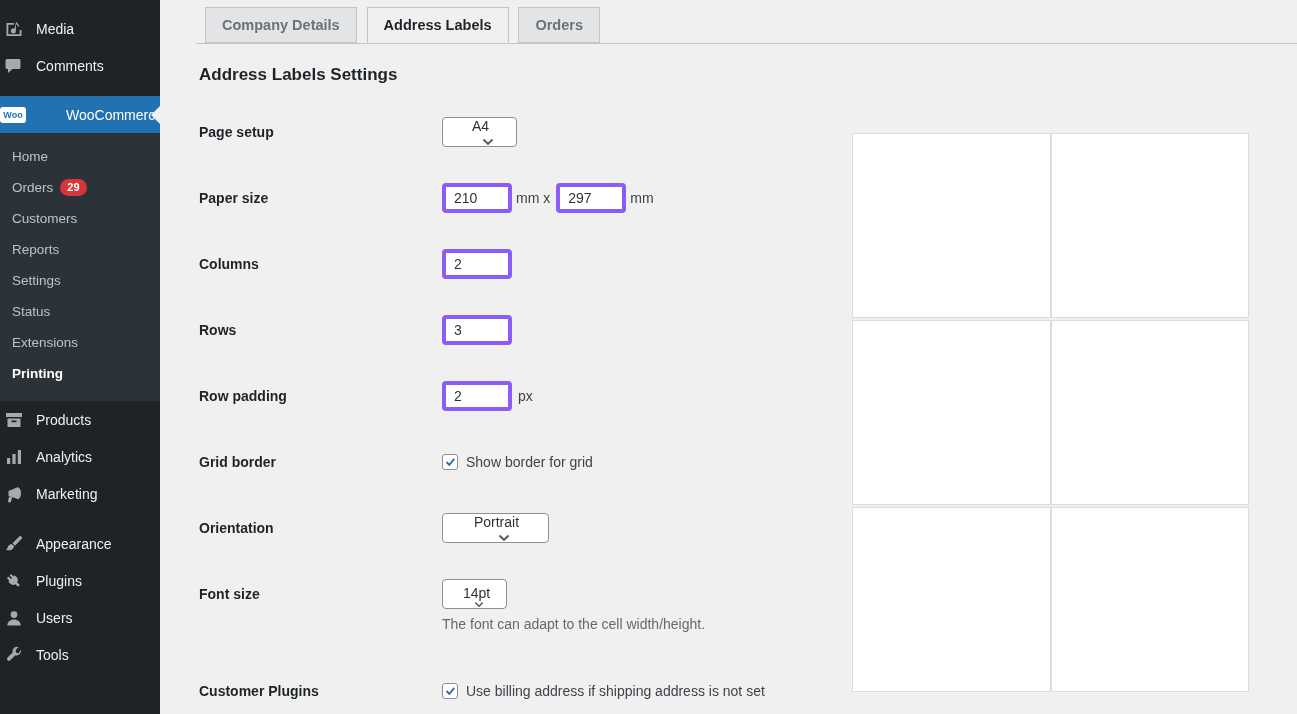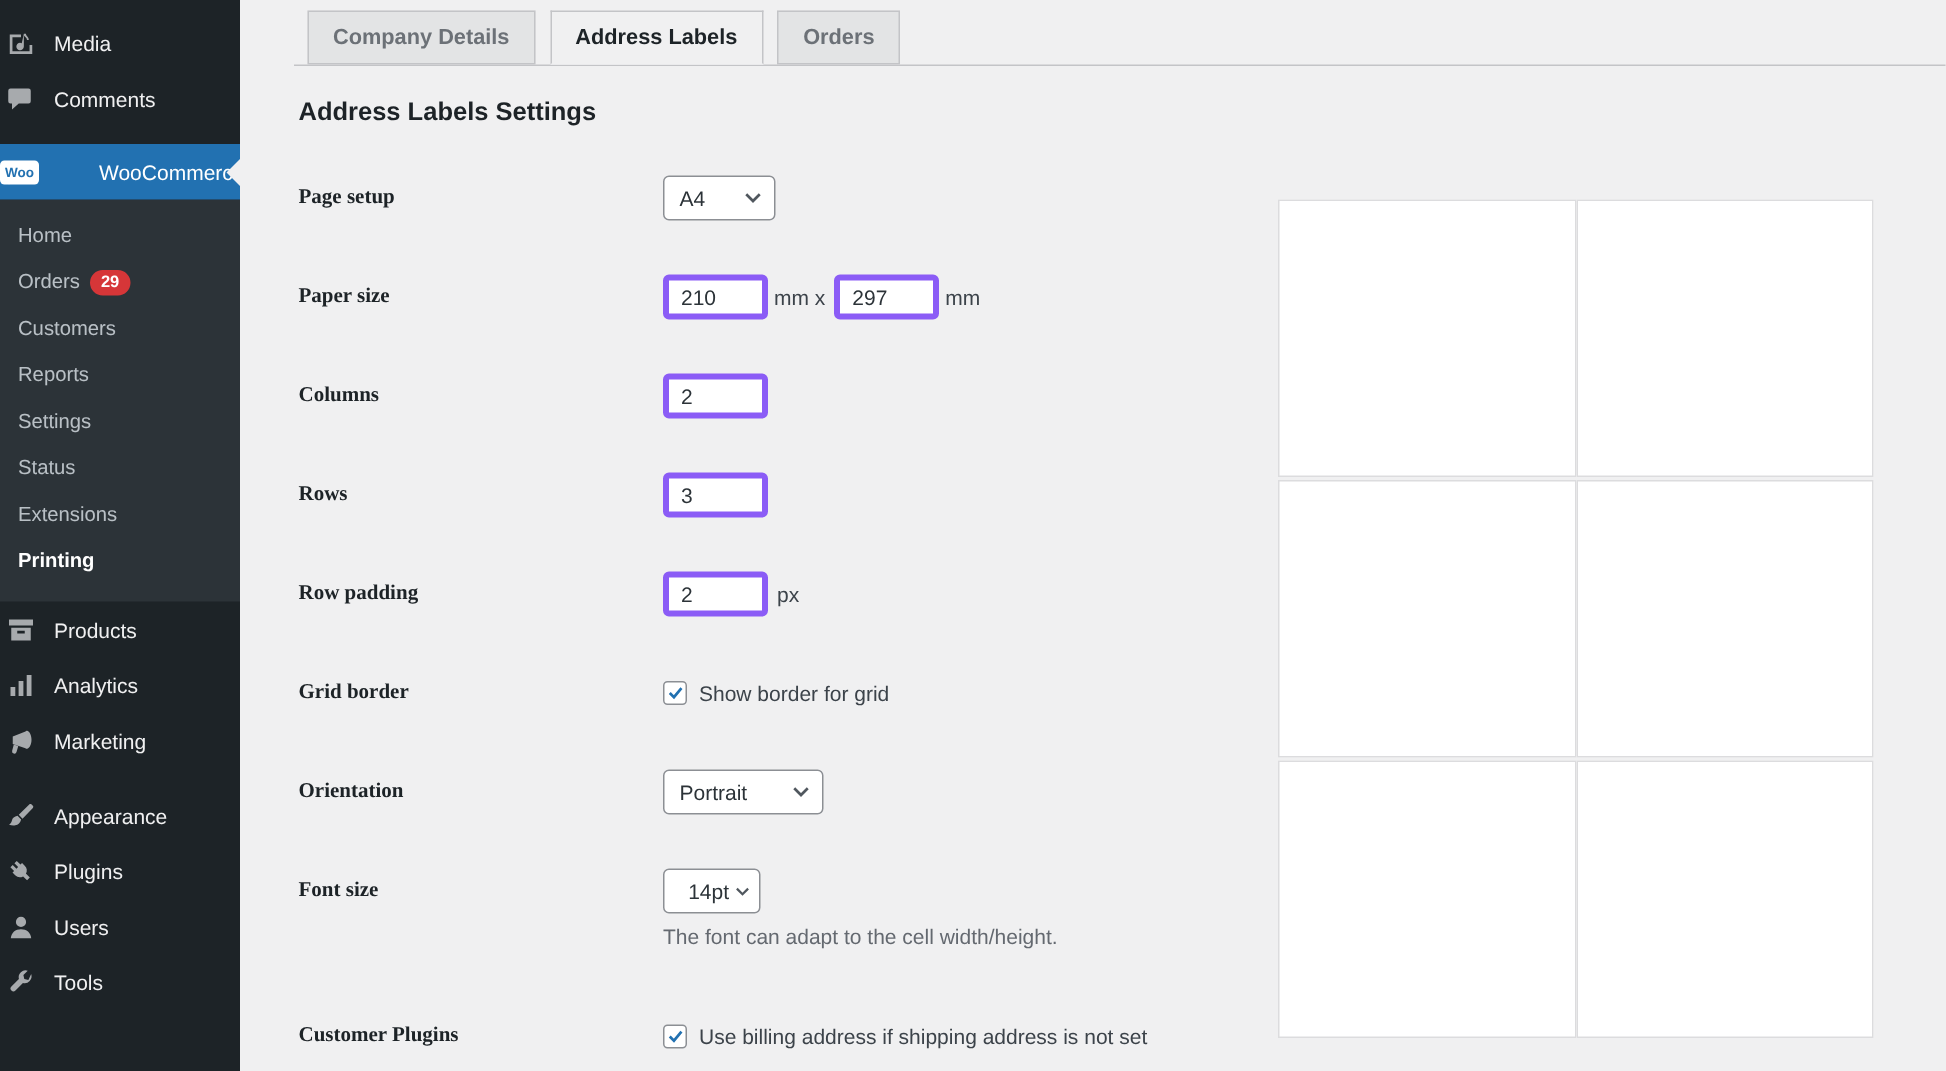--- a/index.html
+++ b/index.html
@@ -66,33 +66,33 @@
     background: #f0f0f1; border-bottom: 1px solid #f0f0f1; color: #1d2327;
   }
   .page-title {
     margin: 21px 0 0 39px; font-size: 17px; font-weight: bold; color: #1d2327;
   }
   .settings-form { margin: 14px 0 0 39px; width: 620px; }
   .form-row { display: flex; align-items: flex-start; padding-top: 18px; height: 66px; }
   .form-row.tall { height: 97px; }
   .form-label {
     width: 243px; flex: none; line-height: 30px;
-    font-weight: 600; color: #1d2327; font-size: 14px; font-family: Liberation Serif, serif;
+    font-weight: 600; color: #1d2327; font-size: 14px;
   }
   .form-control { display: flex; align-items: flex-start; flex-wrap: wrap; }
   .unit { line-height: 30px; color: #3c434a; }
   .text-input {
     width: 70px; height: 30px; border: 4px solid #8b5cf6; border-radius: 4px;
     background: #fff; padding: 0 8px; font: 14px "Liberation Sans", sans-serif;
     color: #2c3338;
   }
   .select {
     height: 30px; border: 1px solid #8c8f94; border-radius: 4px; background: #fff;
     display: inline-flex; align-items: center; padding: 0 8px 0 10px;
-    color: #2c3338; cursor: pointer;
+    color: #2c3338; cursor: pointer; flex-direction: column;
   }
   .select .chev { margin-left: 14px; display: flex; }
   .select.sel-a4 { width: 75px; justify-content: space-between; }
   .select.sel-orientation { width: 107px; justify-content: space-between; }
   .select.sel-fontsize { width: 65px; justify-content: flex-end; padding-right: 6px; }
   .checkbox {
     width: 16px; height: 16px; border: 1px solid #8c8f94; border-radius: 3px;
     background: #fff; margin: 7px 8px 0 0; flex: none;
     display: flex; align-items: center; justify-content: center; cursor: pointer;
   }

